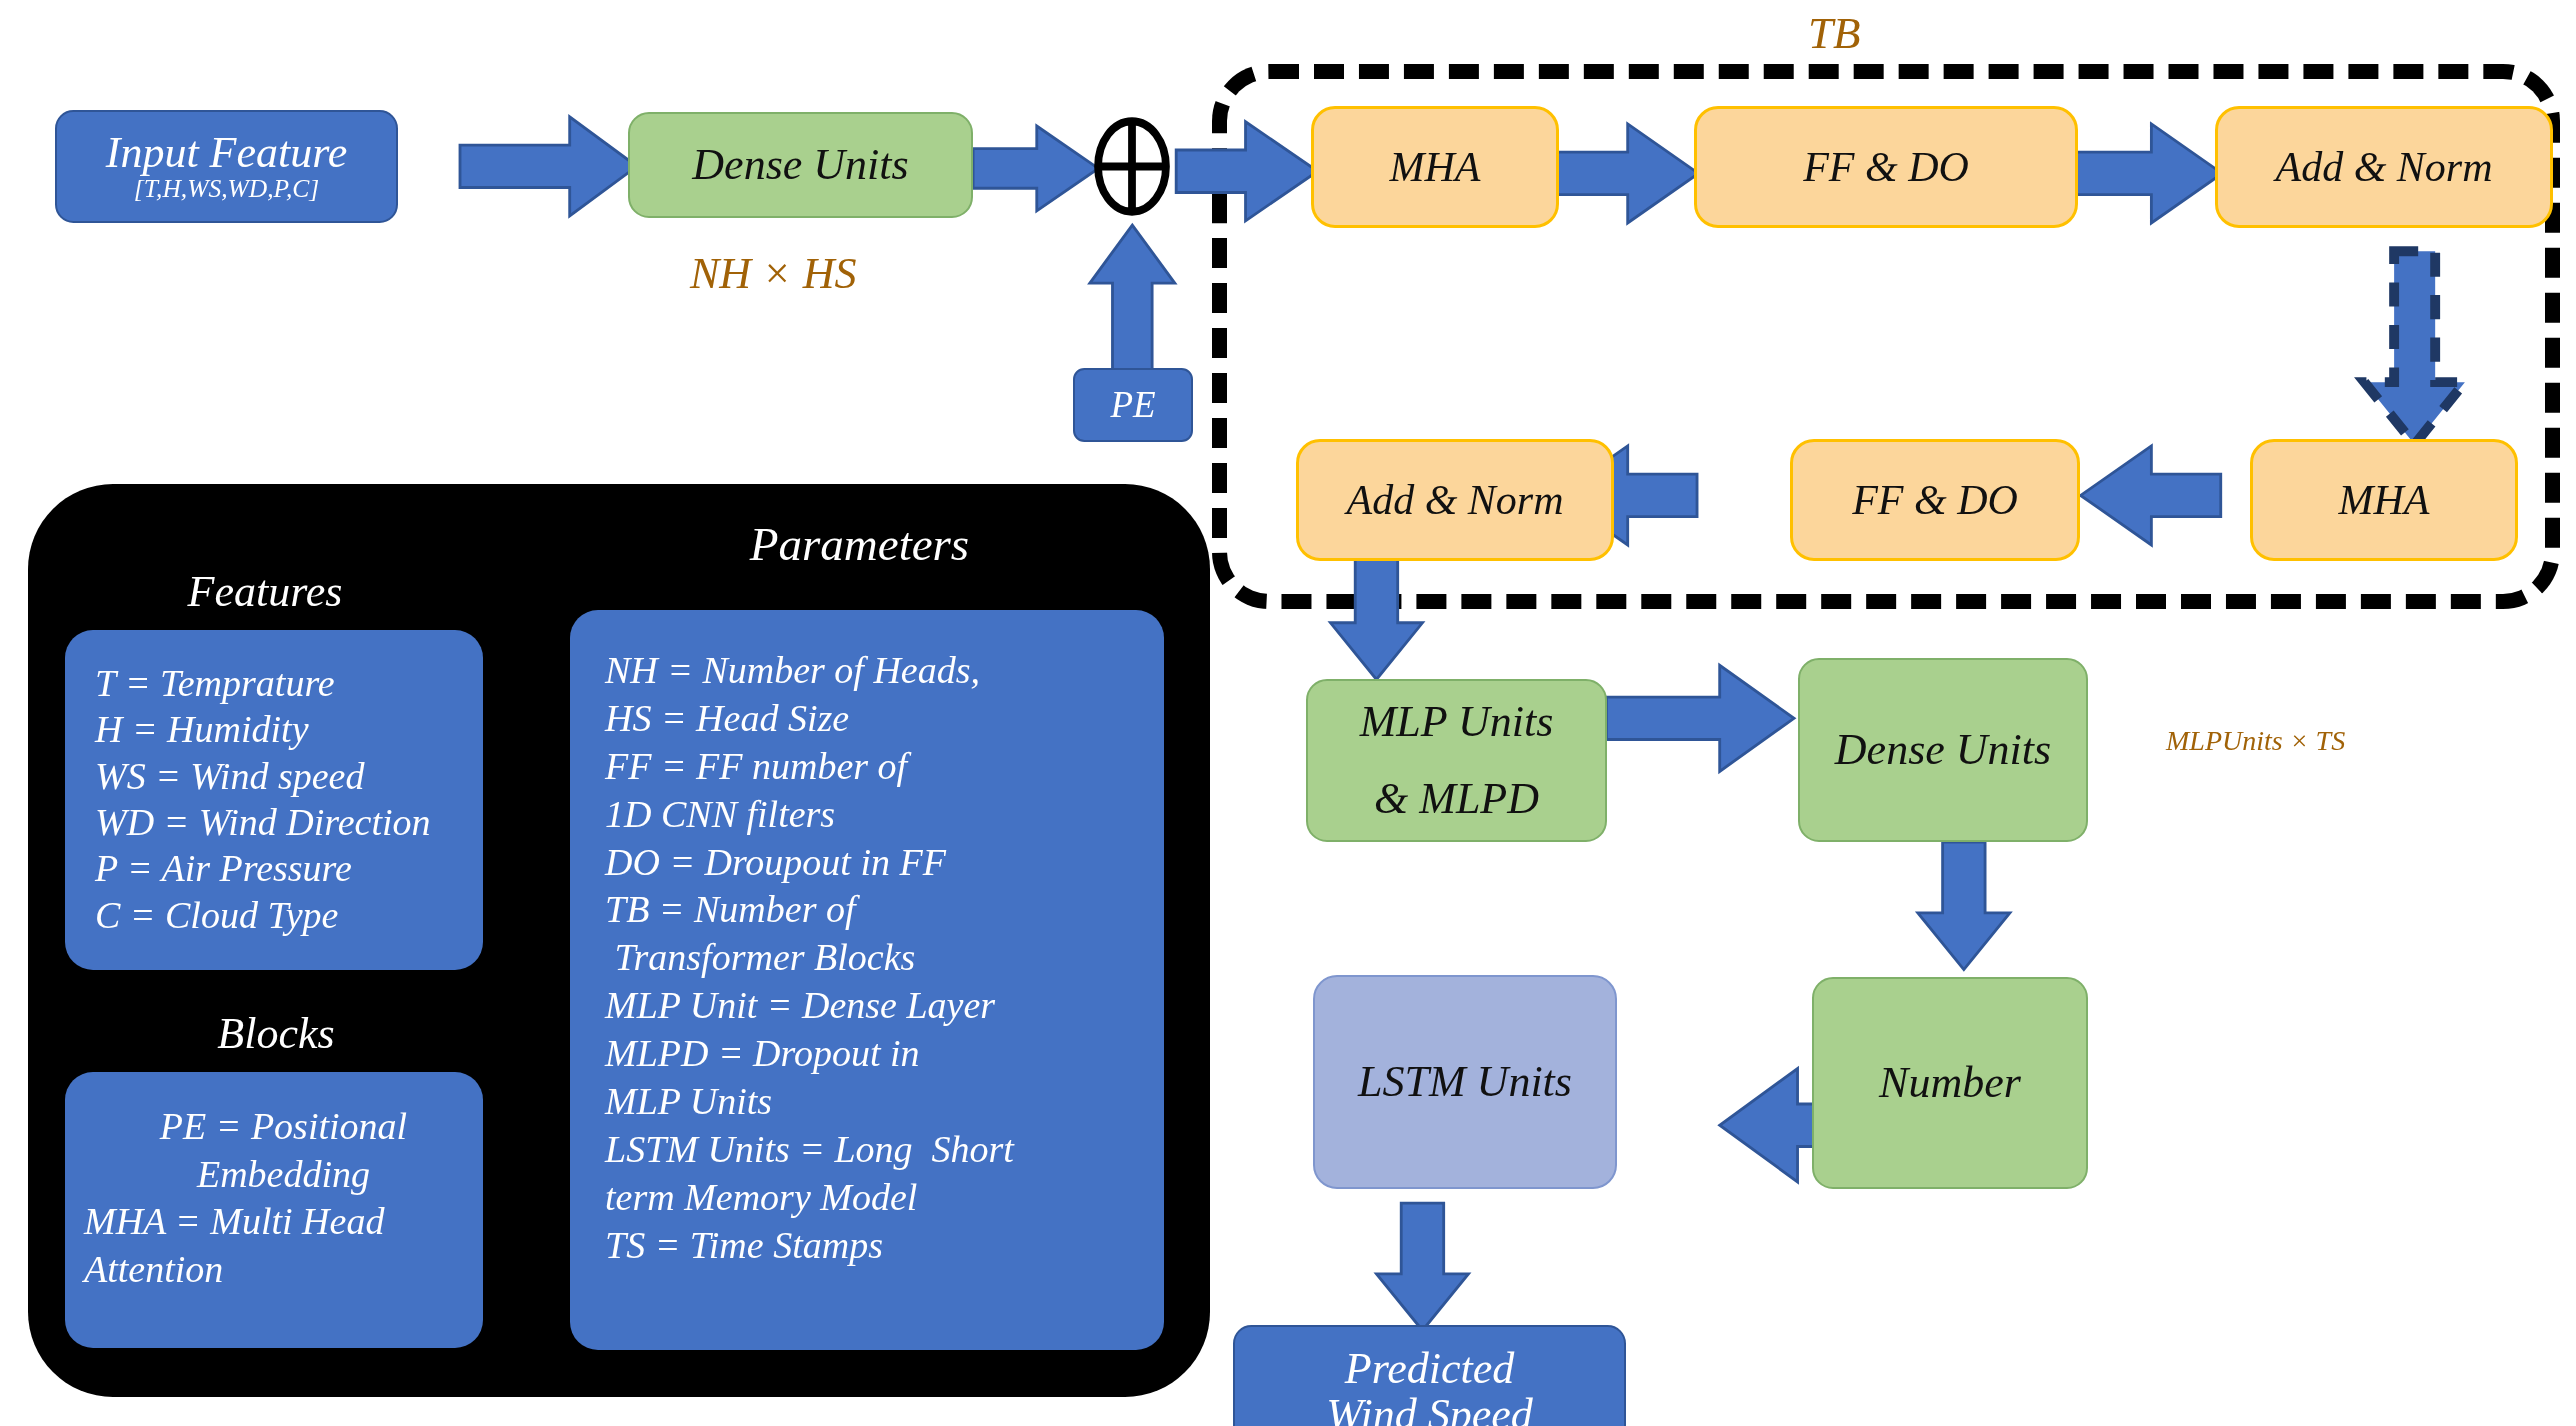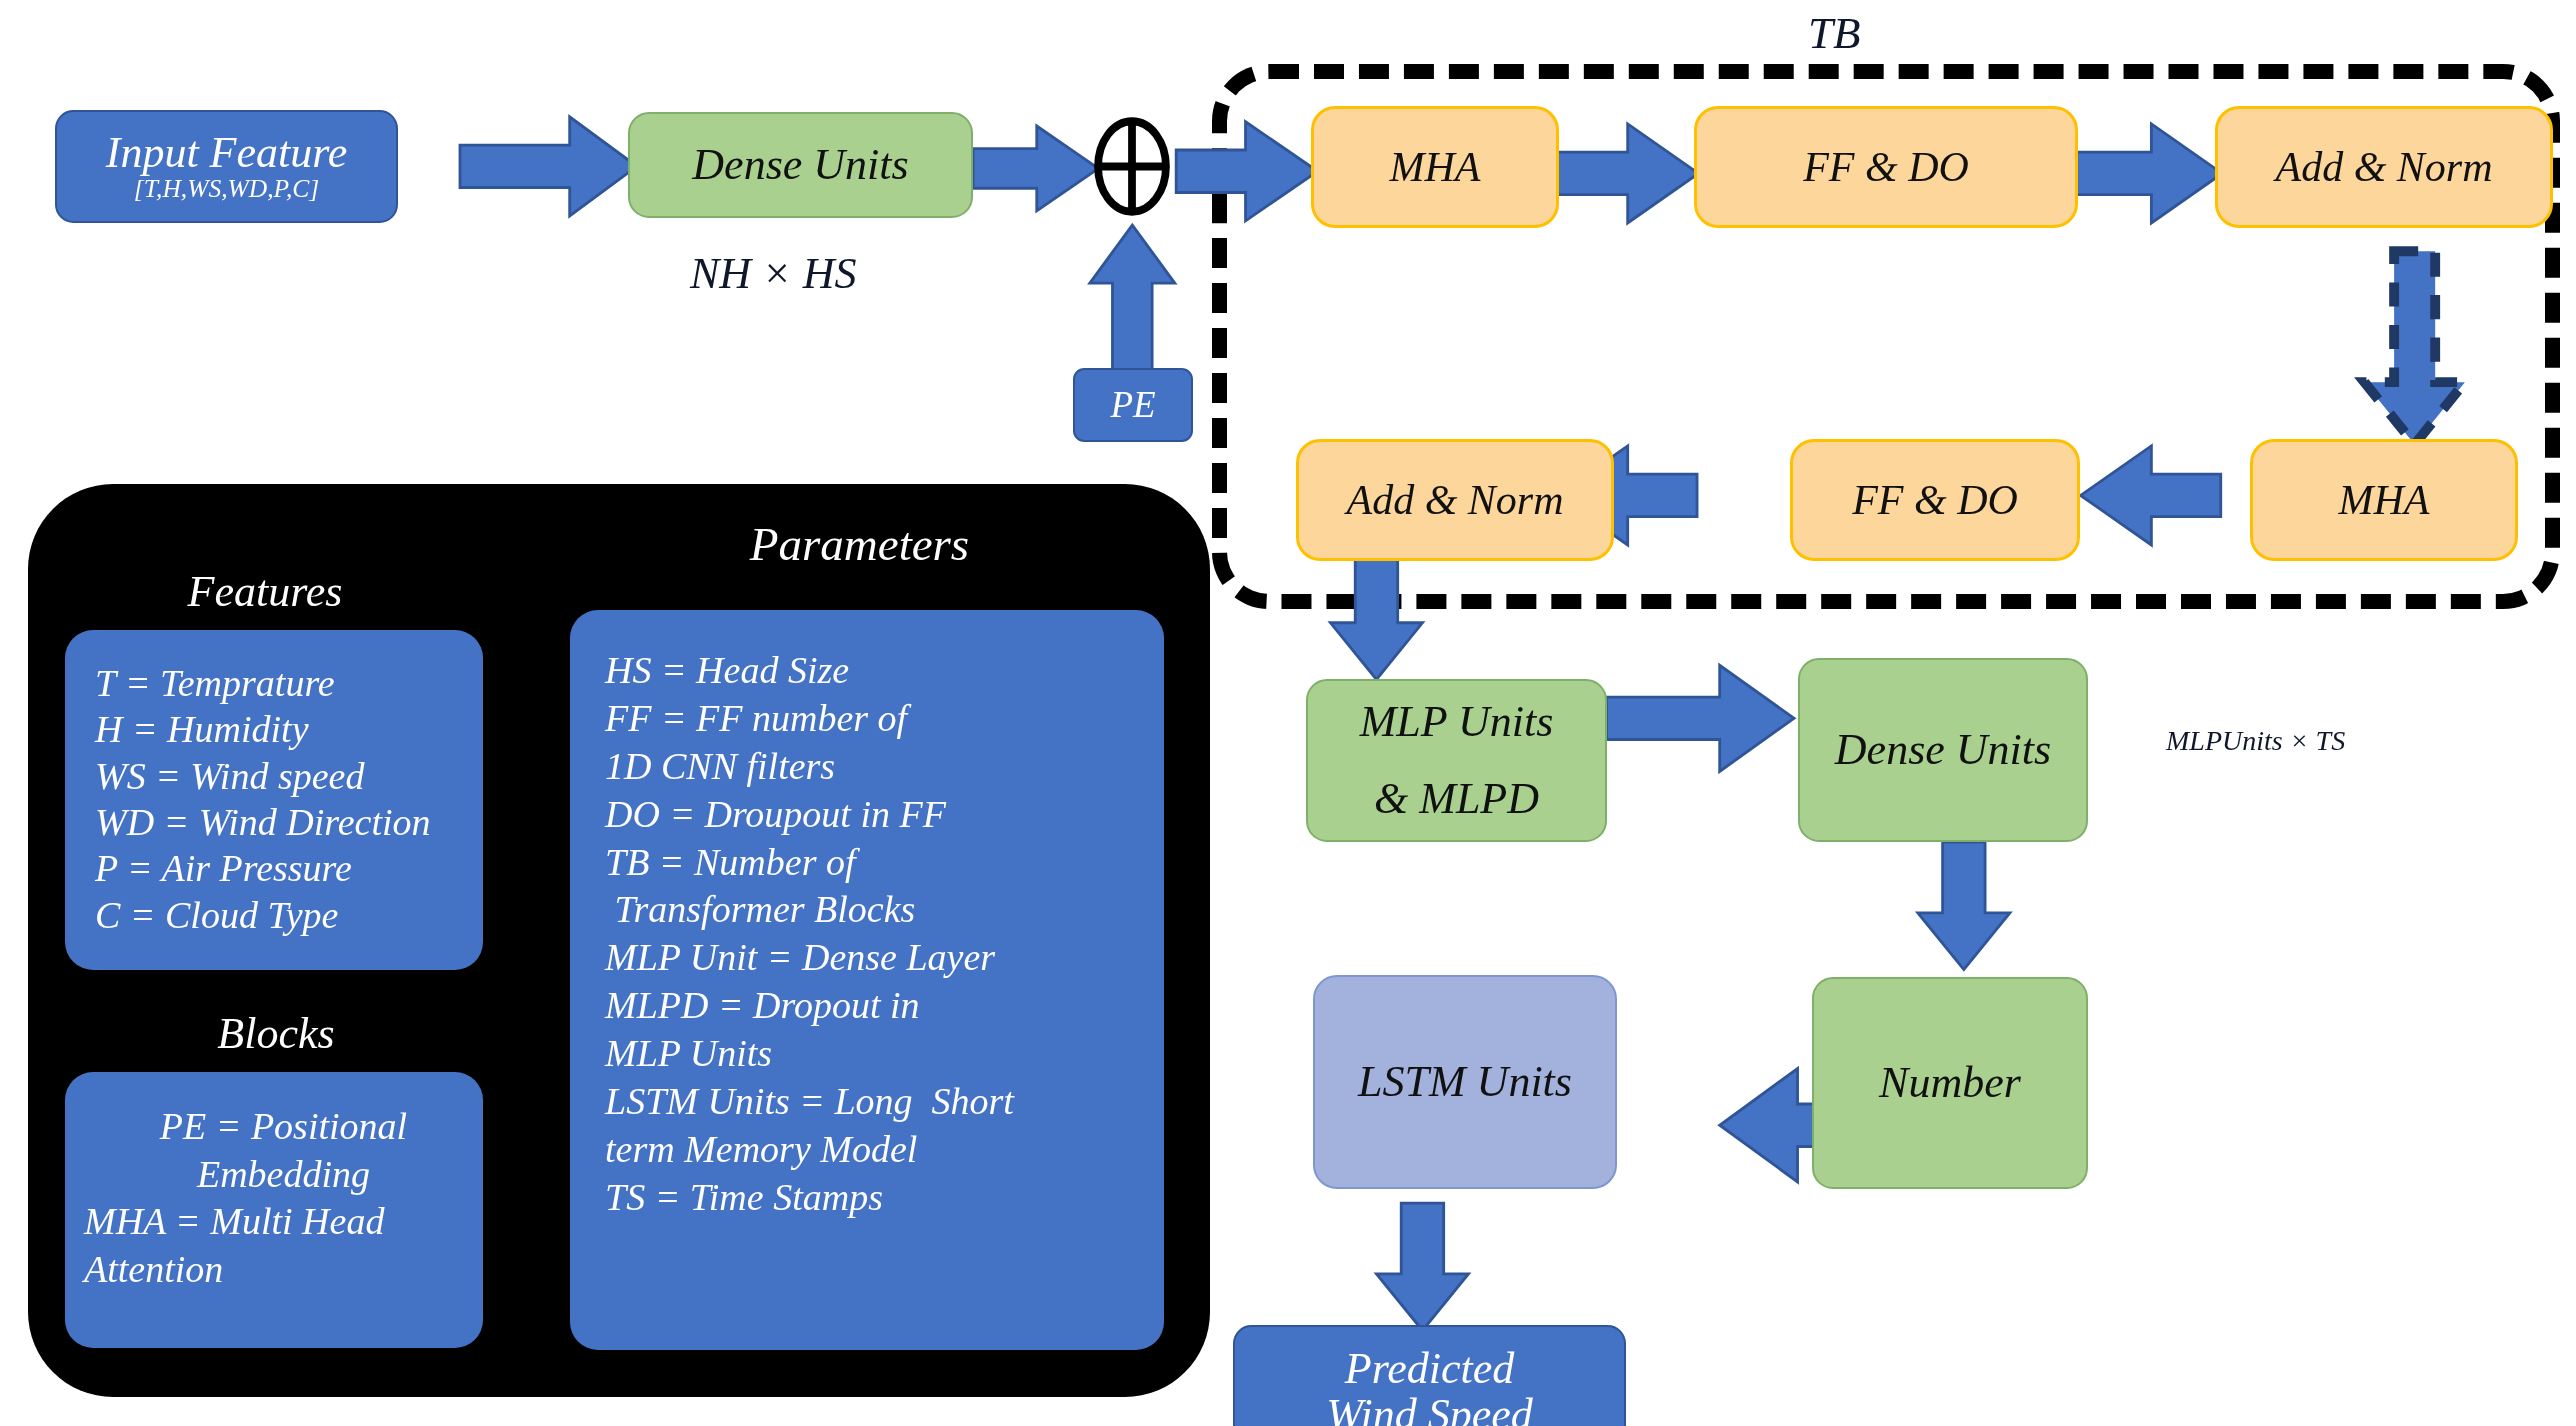--- a/index.html
+++ b/index.html
@@ -18,21 +18,21 @@
     line-height:1.05;
     box-sizing:border-box;
     z-index:5;
   }
   .blue{background:#4472C4;color:#ffffff;border:2.1px solid #2F5597;border-radius:18.4px;}
   .green{background:#A9D08E;color:#111111;border:2.1px solid #7FB069;border-radius:21px;}
   .amber{background:#FCD69B;color:#111111;border:3.5px solid #FFC000;border-radius:24px;}
   .ltblue{background:#A3B2DC;color:#111111;border:2.1px solid #7F96CE;border-radius:24px;}
 
   .plain-label{
-    position:absolute;color:#0f172a;font-style:italic;white-space:nowrap;z-index:6;
+    position:absolute;color:#a16207;font-style:italic;white-space:nowrap;z-index:6;
   }
 
   
   #tb-box{
     position:absolute;
     left:1212px;top:64px;width:1348px;height:545px;
     border:15.6px dashed #000000;
     border-radius:57px;
     box-sizing:border-box;
     z-index:1;
@@ -186,20 +186,21 @@
   <div class="legend-card" style="left:65px;top:1072px;width:418px;height:276px;padding:31px 0 0 19px;font-size:38px;line-height:1.25;text-align:center;">
     <span class="ln">PE = Positional</span>
     <span class="ln">Embedding</span>
     <span class="ln" style="text-align:left;">MHA = Multi Head</span>
     <span class="ln" style="text-align:left;">Attention</span>
   </div>
 
   <div class="legend-title" style="left:566px;top:517px;width:587px;font-size:47px;">Parameters</div>
 
   <div class="legend-card" style="left:570px;top:610px;width:594px;height:740px;padding:37px 0 0 35px;font-size:38px;line-height:1.26;">
+    <span class="ln">NH = Number of Heads,</span>
     <span class="ln">HS = Head Size</span>
     <span class="ln">FF = FF number of</span>
     <span class="ln">1D CNN filters</span>
     <span class="ln">DO = Droupout in FF</span>
     <span class="ln">TB = Number of</span>
     <span class="ln" style="white-space:pre;"> Transformer Blocks</span>
     <span class="ln">MLP Unit = Dense Layer</span>
     <span class="ln">MLPD = Dropout in</span>
     <span class="ln">MLP Units</span>
     <span class="ln" style="white-space:pre;">LSTM Units = Long  Short</span>

